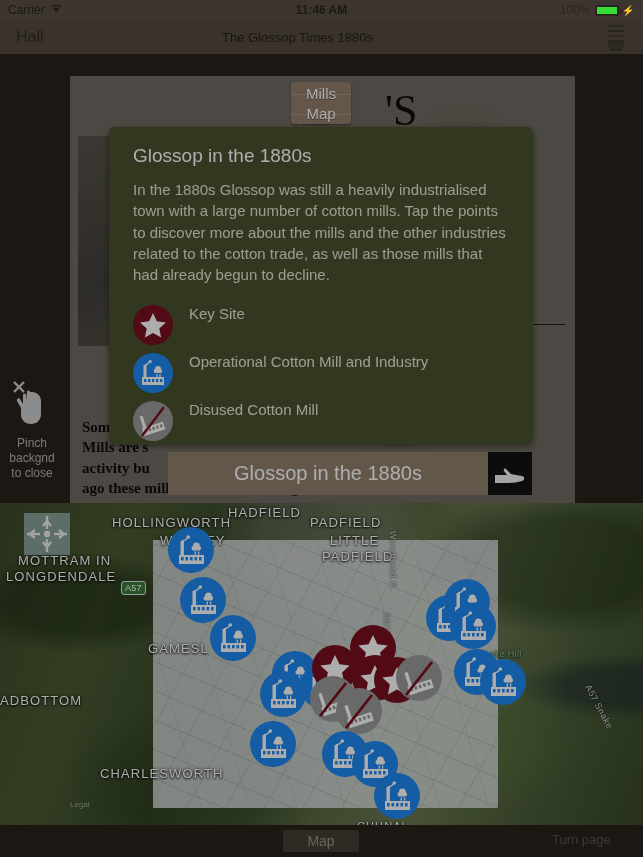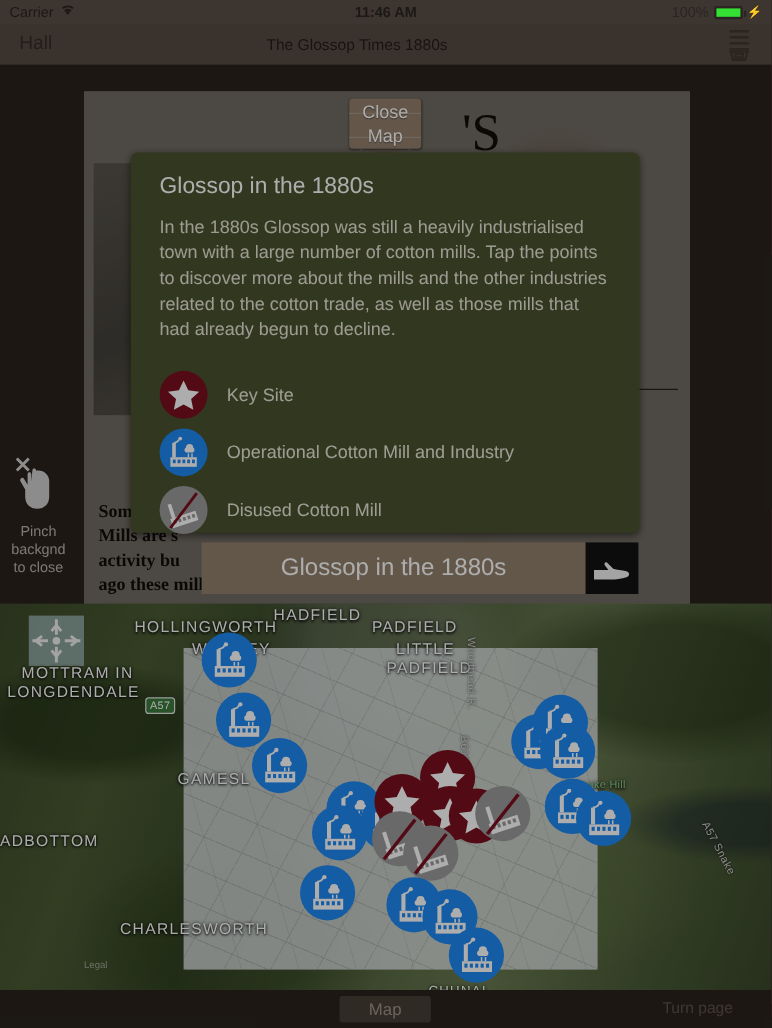--- a/index.html
+++ b/index.html
@@ -110,21 +110,21 @@
   
   .panel {
     position: absolute; left: 109px; top: 127px; width: 424px; height: 317px;
     background: #4a5230; border-radius: 6px; color: #eceadd;
     padding: 18px 22px 0 24px;
     box-shadow: 0 2px 6px rgba(0,0,0,.45);
   }
   .panel h1 { font-size: 19px; font-weight: normal; color:#fff; margin-bottom: 12px; }
   .panel p { font-size: 15px; line-height: 1.42; color: #e6e4d6; }
   .legend { margin-top: 20px; }
-  .legend-row { display:flex; align-items:center; gap: 16px; height: 48px; }
+  .legend-row { display:flex; align-items:flex-start; gap: 16px; height: 48px; }
   .legend-label { font-size: 15px; color: #e9e7da; }
   .legend-icon { width: 40px; height: 40px; border-radius: 50%; flex: 0 0 40px; position: relative; }
   .li-key { background: #7a1020; }
   .li-op  { background: #1e88f0; }
   .li-dis { background: #9b9b9b; }
 
   
   .caption-bar {
     position: absolute; left: 168px; top: 452px; width: 320px; height: 43px;
     background: #93806e; display:flex; align-items:center; justify-content:center;
@@ -274,21 +274,21 @@
       </svg>
     </span>
     <div>Pinch</div>
     <div>backgnd</div>
     <div>to close</div>
   </div>
 
   <div class="close-map">
     <div class="ledge a"></div>
     <div class="ledge b"></div>
-    <span>Close</span>
+    <span>Mills</span>
     <span>Map</span>
   </div>
   <svg class="cm-legs" viewBox="0 0 50 10">
     <path d="M4 0 L12 9 M46 0 L38 9 M14 3 L36 3" stroke="#6e5f4e" stroke-width="2" fill="none"></path>
   </svg>
 
   <div class="panel">
     <h1>Glossop in the 1880s</h1>
     <p>In the 1880s Glossop was still a heavily industrialised town with a large number of cotton mills. Tap the points to discover more about the mills and the other industries related to the cotton trade, as well as those mills that had already begun to decline.</p>
 

